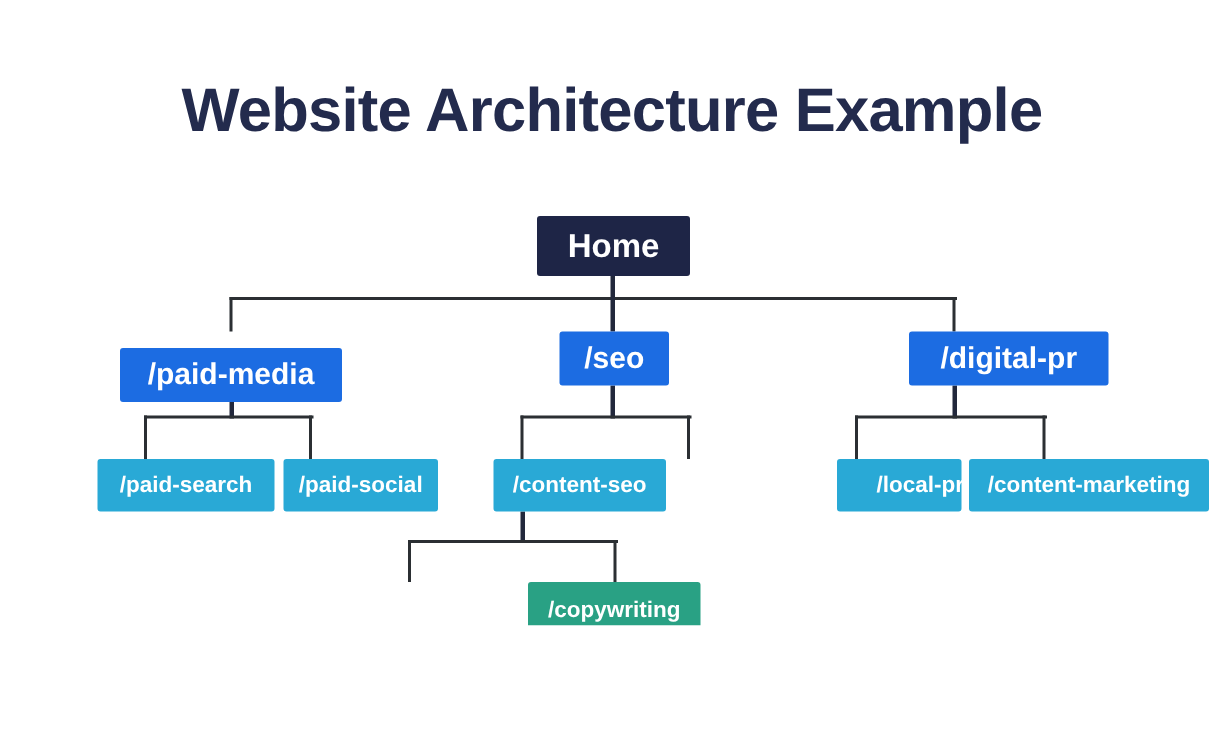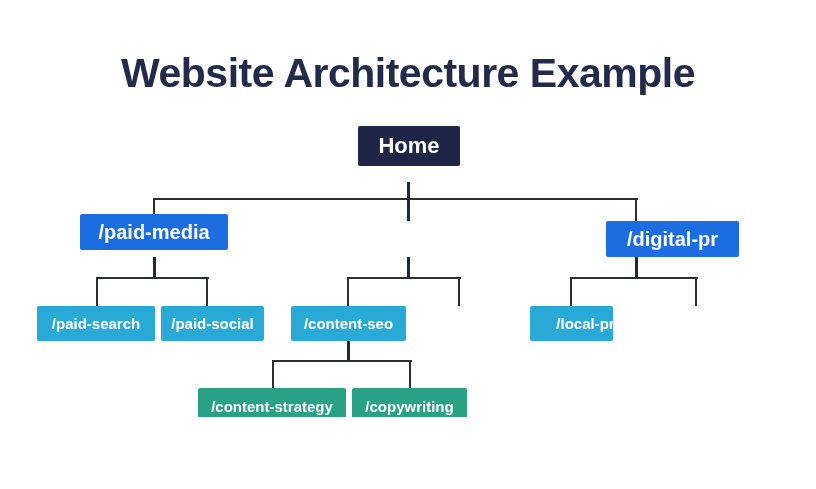--- a/index.html
+++ b/index.html
@@ -44,20 +44,21 @@
   }
   .node.l2 {
     background: var(--level2-bg, #1c6ce2);
     font-size: 20px;
     height: 36px;
   }
   .node.l3 {
     background: var(--level3-bg, #29a9d6);
     font-size: 15px;
     height: 35px;
+    margin-left: 28px;
   }
   .node.l4 {
     background: var(--level4-bg, #29a184);
     font-size: 15px;
     height: 36px;
   }
   .line {
     position: absolute;
     background: var(--connector, #2b2f33);
   }
@@ -91,26 +92,27 @@
   <div class="line v thick" style="left:635px; top:257px; height:22px;"></div>
   <div class="line h" style="left:570px; top:277px; width:128px;"></div>
   <div class="line v" style="left:570px; top:277px; height:29px;"></div>
   <div class="line v" style="left:695px; top:277px; height:29px;"></div>
 
   <div class="line v thick" style="left:347px; top:341px; height:21px;"></div>
   <div class="line h" style="left:272px; top:360px; width:140px;"></div>
   <div class="line v" style="left:272px; top:360px; height:28px;"></div>
   <div class="line v" style="left:409px; top:360px; height:28px;"></div>
 
-  <div class="node home" style="left:358px; top:126px; width:102px;">Home</div>
+  <div class="node home" style="left:358px; top:144px; width:102px;">Home</div>
 
-  <div class="node l2" style="left:80px; top:214px; width:148px;">/paid-media</div>
+  <div class="node l2" style="left:80px; top:232px; width:148px;">/paid-media</div>
+  <div class="node l2" style="left:373px; top:221px; width:73px;">/seo</div>
   <div class="node l2" style="left:570px; top:221px; width:133px;margin-left:36px;">/digital-pr</div>
 
   <div class="node l3" style="left:37px; top:306px; width:118px;">/paid-search</div>
   <div class="node l3" style="left:161px; top:306px; width:103px;">/paid-social</div>
-  <div class="node l3" style="left:291px; top:306px; width:115px;">/content-seo</div>
+  <div class="node l3" style="left:301px; top:306px; width:115px;">/content-seo</div>
   <div class="node l3" style="left:530px; top:306px; width:83px;padding-left:28px;">/local-pr</div>
+  <div class="node l3" style="left:618px; top:306px; width:160px;">/content-marketing</div>
 
-  <div class="node l4" style="left:198px; top:388px; width:148px;">/content-strategy</div>
   <div class="node l4" style="left:352px; top:388px; width:115px;">/copywriting</div>
 
 </div>
 
 </body></html>

